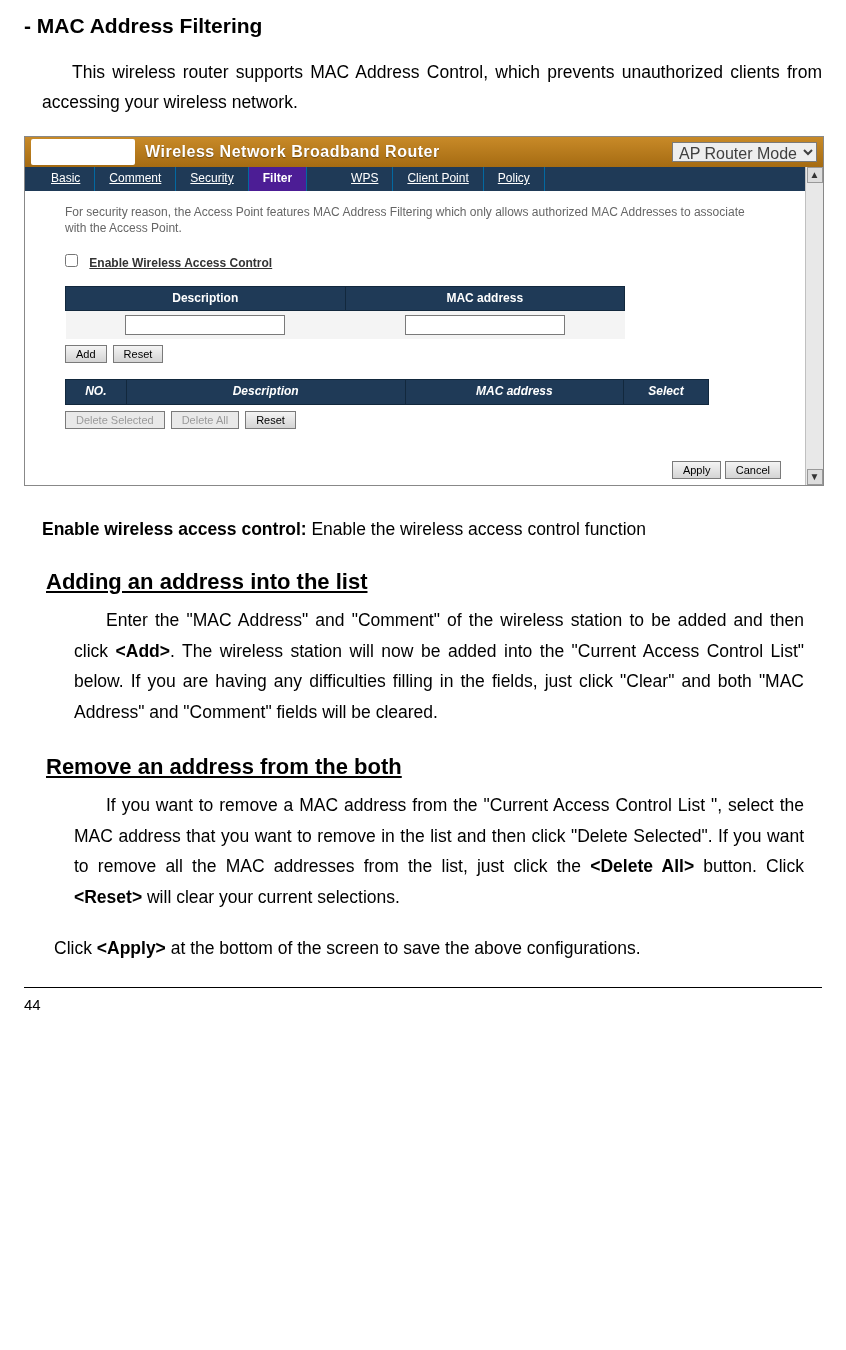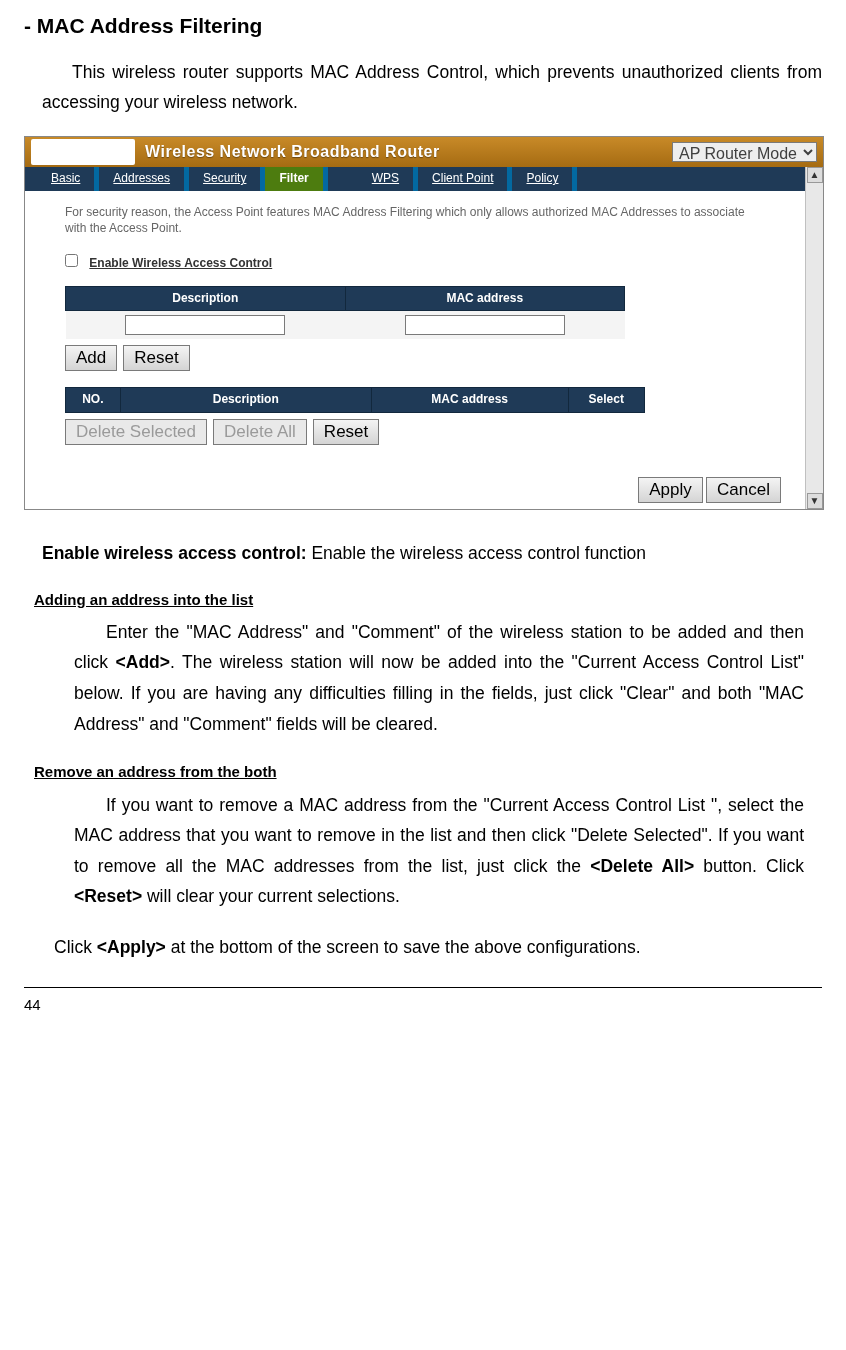--- a/index.html
+++ b/index.html
@@ -95,24 +95,24 @@
     gap:0;
     height:24px;
     padding-left:12px;
   }
   .tab{
     color:#fff;
     padding:4px 14px;
     font-size:12px;
     text-decoration:underline;
     cursor:pointer;
-    border-right:5px solid #0369a1;
+    border-right:1px solid #0369a1;
   }
   .tab.active{
-    background:#4d7c0f;
+    background:#4c1d95;
     color:#fff;
     text-decoration:none;
     font-weight:bold;
   }
   .router-body{
     padding:14px 40px 10px 40px;
     color:#333;
   }
   .grey-note{ color:#666; font-size:12px; margin-bottom:18px;}
   .enable-row{ margin-bottom:14px; }
@@ -137,57 +137,58 @@
     text-align:center;
     background:#f4f4f4;
   }
   .tinput{
     width:160px; height:20px; border:1px solid #7a7a7a; background:#fff;
   }
   .btn{
     background:linear-gradient(#f4f4f4,#d4d4d4);
     border:1px solid #7a7a7a;
     padding:2px 10px;
-    font-size:17px;
+    font-size:11px;
     cursor:pointer;
     color:#000;
   }
   .btn.disabled{ color:#9a9a9a; background:#e9e9e9; cursor:default;}
   .btn-row{ margin:4px 0 16px 0; display:flex; gap:6px;}
   .subhead{
     font-weight:bold;
     color:#2b2b2b;
     margin:8px 0 4px 0;
   }
   table.filter-t{
     border-collapse:collapse;
-    width:580px;
+    width:644px;
     margin-bottom:6px;
+    font-style:italic;
   }
   table.filter-t th{
     background:#1f3a57;color:#fff;font-size:12px;font-weight:bold;
     padding:4px 6px;border:1px solid #12283d;
   }
   .apply-row{
     text-align:right;
     padding:6px 24px 6px 0;
   }
   
   .para-label{
     font-weight:bold;
   }
   .para-block{
     margin:0 0 18px 18px;
     text-align:justify;
   }
   .sub-heading{
     font-weight:bold;
     text-decoration:underline;
-    font-size:15px;
-    margin:6px 0 4px 10px;
+    font-size:22px;
+    margin:6px 0 4px 22px;
   }
   .indent-para{
     margin:0 18px 20px 50px;
     text-align:justify;
     text-indent:32px;
   }
   .footer-line{
     border:none;
     border-top:1px solid #000;
     margin:24px 0 4px 0;
@@ -208,21 +209,21 @@
     <select class="mode-select">
       <option>AP Router Mode</option>
     </select>
   </div>
 
   <div class="content-area">
     <div class="content-main">
 
       <div class="tabs">
         <span class="tab">Basic</span>
-        <span class="tab">Addresses</span>
+        <span class="tab">Comment</span>
         <span class="tab">Security</span>
         <span class="tab active">Filter</span>
         <span class="tab" style="margin-left:30px">WPS</span>
         <span class="tab">Client Point</span>
         <span class="tab">Policy</span>
       </div>
 
       <div class="router-body">
         <p class="grey-note">For security reason, the Access Point features MAC Address Filtering which only allows authorized MAC Addresses to associate with the Access Point.</p>
 

